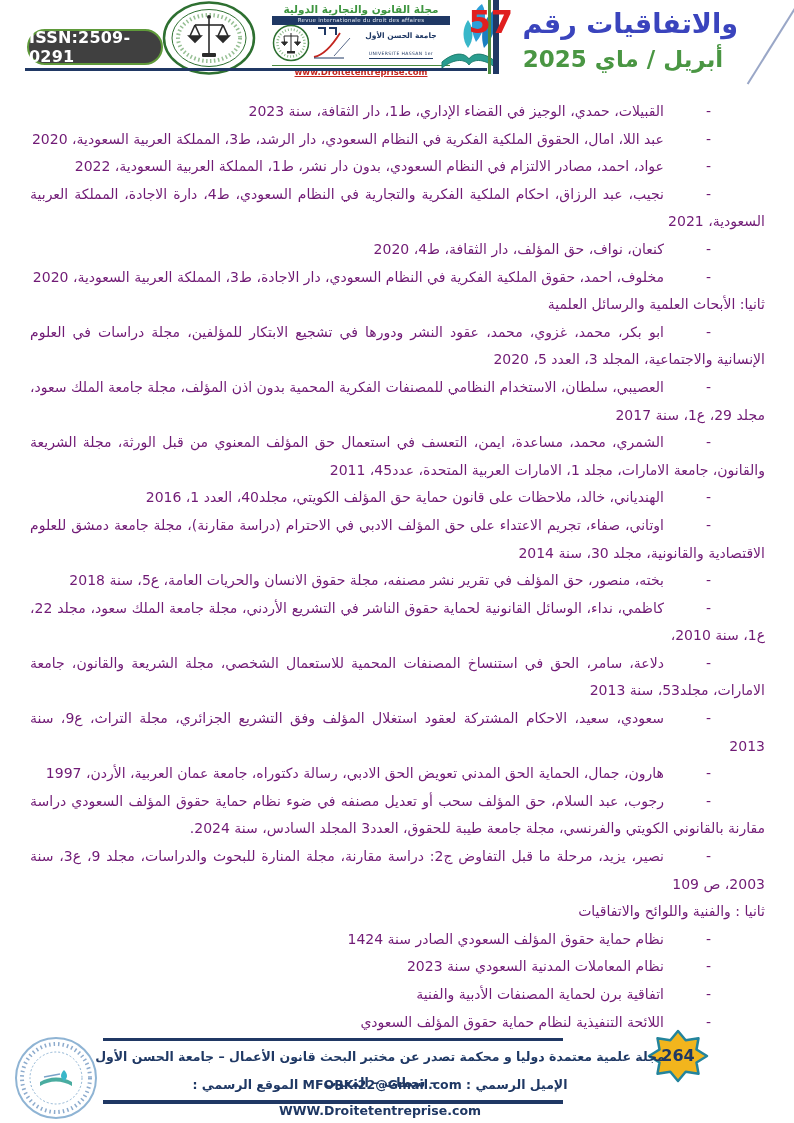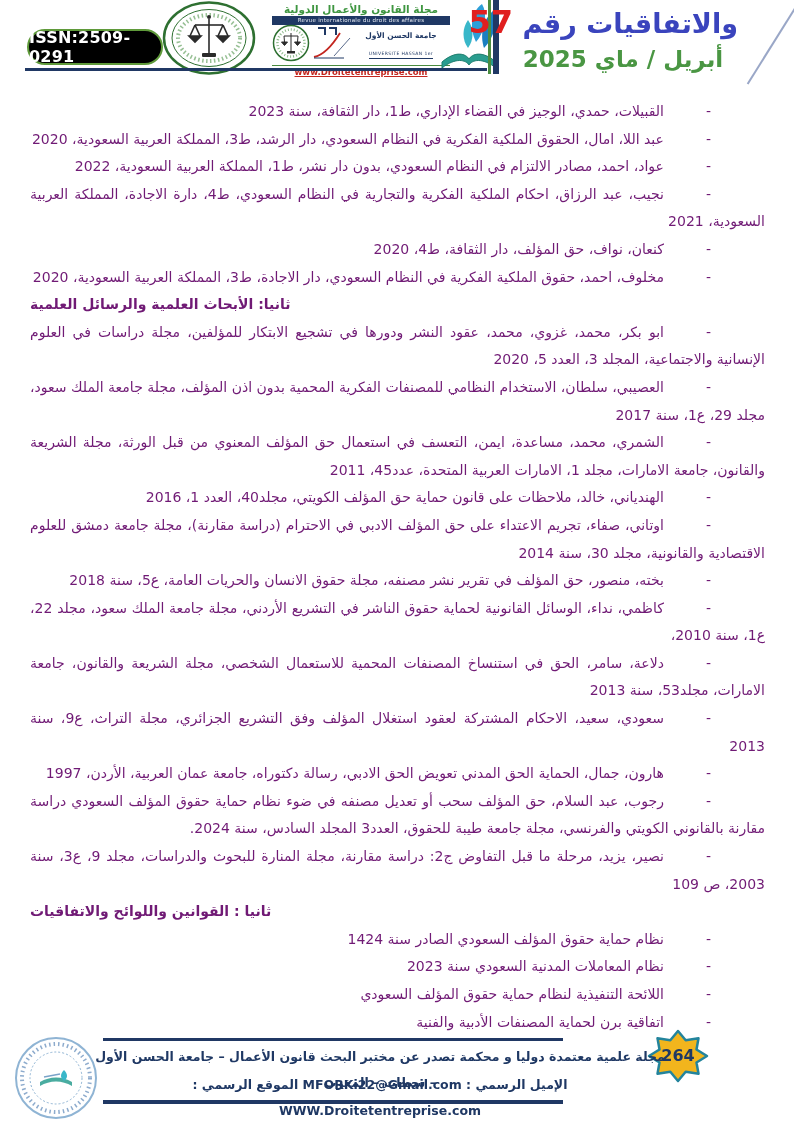--- a/index.html
+++ b/index.html
@@ -4,21 +4,21 @@
 <style>
   html,body{margin:0;padding:0;}
   body{
     width:794px;height:1123px;position:relative;background:#ffffff;
     font-family:"DejaVu Sans",sans-serif;overflow:hidden;
   }
   
   .header{position:absolute;left:0;top:0;width:794px;height:96px;}
   .issn-badge{
     position:absolute;left:27px;top:29px;width:132px;height:32px;
-    background:#000000;border:2px solid #5f9a3a;border-radius:18px;
+    background:#404040;border:2px solid #5f9a3a;border-radius:18px;
     color:#ffffff;font-weight:bold;font-size:16px;letter-spacing:.2px;
     display:flex;align-items:center;justify-content:center;
     font-family:"DejaVu Sans",sans-serif;
   }
   .lab-seal{position:absolute;left:162px;top:1px;width:94px;height:74px;}
   .journal-logo{position:absolute;left:272px;top:3px;width:178px;height:72px;}
   .jl-title{color:#3f9641;font-weight:bold;font-size:10.5px;text-align:center;direction:rtl;line-height:13px;}
   .jl-banner{background:#1f3864;color:#e9edf5;font-size:5.5px;text-align:center;line-height:9px;height:9px;
              overflow:hidden;letter-spacing:.3px;}
   .jl-mid{display:flex;align-items:center;height:40px;}
@@ -43,21 +43,21 @@
   .diag-line{position:absolute;left:726px;top:44px;width:92px;height:2px;background:#9aa7c7;
              transform:rotate(-58deg);transform-origin:center;}
   
   .doc-body{
     position:absolute;left:30px;top:98px;width:735px;
     direction:rtl;color:#701a75;font-size:14px;line-height:27.6px;
     font-family:"DejaVu Sans",sans-serif;
   }
   .ref{margin:0;text-align:justify;text-indent:54px;}
   .ref .gap{display:inline-block;width:42px;}
-  .sec-heading{margin:0;font-weight:bold;text-align:left;text-indent:0;}
+  .sec-heading{margin:0;font-weight:normal;text-align:right;text-indent:0;}
   
   .footer-line-top{position:absolute;left:103px;top:1038px;width:460px;height:3px;background:#203864;}
   .footer-line-bottom{position:absolute;left:103px;top:1100px;width:460px;height:4px;background:#203864;}
   .footer-text1{
     position:absolute;left:90px;top:1044px;width:580px;direction:rtl;text-align:center;
     color:#1f3864;font-weight:bold;font-size:12.5px;line-height:26px;
   }
   .footer-text2{
     position:absolute;left:90px;top:1072px;width:580px;direction:rtl;text-align:center;
     color:#1f3864;font-weight:bold;font-size:12.5px;line-height:26px;
@@ -93,21 +93,21 @@
         <line x1="61" y1="24" x2="66" y2="35"></line>
         <path d="M27,35 h12 l-6,6 z" fill="#2b2b2b"></path>
         <path d="M55,35 h12 l-6,6 z" fill="#2b2b2b"></path>
       </g>
       <circle cx="47" cy="16" r="2" fill="#2b2b2b"></circle>
       <rect x="40" y="52" width="14" height="4" rx="1" fill="#2b2b2b"></rect>
     </svg>
   </span>
 
   <div class="journal-logo">
-    <div class="jl-title">مجلة القانون والأعمال الدولية</div>
+    <div class="jl-title">مجلة القانون والتجارية الدولية</div>
     <div class="jl-banner">Revue internationale du droit des affaires</div>
     <div class="jl-mid">
       <span>
         <svg width="38" height="38" viewBox="0 0 38 38">
           <circle cx="19" cy="19" r="17.5" fill="#ffffff" stroke="#2e7031" stroke-width="1.5"></circle>
           <circle cx="19" cy="19" r="13.5" fill="none" stroke="#3f8a3a" stroke-width="2.5" stroke-dasharray="1 2" opacity="0.6"></circle>
           <g stroke="#2b2b2b" stroke-width="1" fill="none">
             <line x1="19" y1="9" x2="19" y2="27"></line>
             <line x1="12" y1="12" x2="26" y2="12"></line>
             <path d="M9.5,18 h6 l-3,3.5 z" fill="#2b2b2b"></path>
@@ -172,26 +172,26 @@
   <p class="ref"><span>-</span><span class="gap"></span><span>الهندياني، خالد، ملاحظات على قانون حماية حق المؤلف الكويتي، مجلد40، العدد 1، 2016</span></p>
   <p class="ref"><span>-</span><span class="gap"></span><span>اوتاني، صفاء، تجريم الاعتداء على حق المؤلف الادبي في الاحترام (دراسة مقارنة)، مجلة جامعة دمشق للعلوم الاقتصادية والقانونية، مجلد 30، سنة 2014</span></p>
   <p class="ref"><span>-</span><span class="gap"></span><span>بخته، منصور، حق المؤلف في تقرير نشر مصنفه، مجلة حقوق الانسان والحريات العامة، ع5، سنة 2018</span></p>
   <p class="ref"><span>-</span><span class="gap"></span><span>كاظمي، نداء، الوسائل القانونية لحماية حقوق الناشر في التشريع الأردني، مجلة جامعة الملك سعود، مجلد 22، ع1، سنة 2010،</span></p>
   <p class="ref"><span>-</span><span class="gap"></span><span>دلاعة، سامر، الحق في استنساخ المصنفات المحمية للاستعمال الشخصي، مجلة الشريعة والقانون، جامعة الامارات، مجلد53، سنة 2013</span></p>
   <p class="ref"><span>-</span><span class="gap"></span><span>سعودي، سعيد، الاحكام المشتركة لعقود استغلال المؤلف وفق التشريع الجزائري، مجلة التراث، ع9، سنة 2013</span></p>
   <p class="ref"><span>-</span><span class="gap"></span><span>هارون، جمال، الحماية الحق المدني تعويض الحق الادبي، رسالة دكتوراه، جامعة عمان العربية، الأردن، 1997</span></p>
   <p class="ref"><span>-</span><span class="gap"></span><span>رجوب، عبد السلام، حق المؤلف سحب أو تعديل مصنفه في ضوء نظام حماية حقوق المؤلف السعودي دراسة مقارنة بالقانوني الكويتي والفرنسي، مجلة جامعة طيبة للحقوق، العدد3 المجلد السادس، سنة 2024.</span></p>
   <p class="ref"><span>-</span><span class="gap"></span><span>نصير، يزيد، مرحلة ما قبل التفاوض ج2: دراسة مقارنة، مجلة المنارة للبحوث والدراسات، مجلد 9، ع3، سنة 2003، ص 109</span></p>
 
-  <p class="sec-heading">ثانيا : القوانين واللوائح والاتفاقيات</p>
+  <p class="sec-heading">ثانيا : والفنية واللوائح والاتفاقيات</p>
 
   <p class="ref"><span>-</span><span class="gap"></span><span>نظام حماية حقوق المؤلف السعودي الصادر سنة 1424</span></p>
   <p class="ref"><span>-</span><span class="gap"></span><span>نظام المعاملات المدنية السعودي سنة 2023</span></p>
+  <p class="ref"><span>-</span><span class="gap"></span><span>اتفاقية برن لحماية المصنفات الأدبية والفنية</span></p>
   <p class="ref"><span>-</span><span class="gap"></span><span>اللائحة التنفيذية لنظام حماية حقوق المؤلف السعودي</span></p>
-  <p class="ref"><span>-</span><span class="gap"></span><span>اتفاقية برن لحماية المصنفات الأدبية والفنية</span></p>
 </div>
 
 <div>
   <div class="star-badge">
     <svg width="64" height="54" viewBox="0 0 62 54">
       <polygon points="60,27 49.5,20.5 51.5,9.3 38.7,11.3 31,2 23.3,11.3 10.5,9.3 12.5,20.5 2,27 12.5,33.5 10.5,44.7 23.3,42.7 31,52 38.7,42.7 51.5,44.7 49.5,33.5" fill="#f2b51d" stroke="#23849c" stroke-width="2.5" stroke-linejoin="round"></polygon>
     </svg>
     <div class="num">264</div>
   </div>
 

